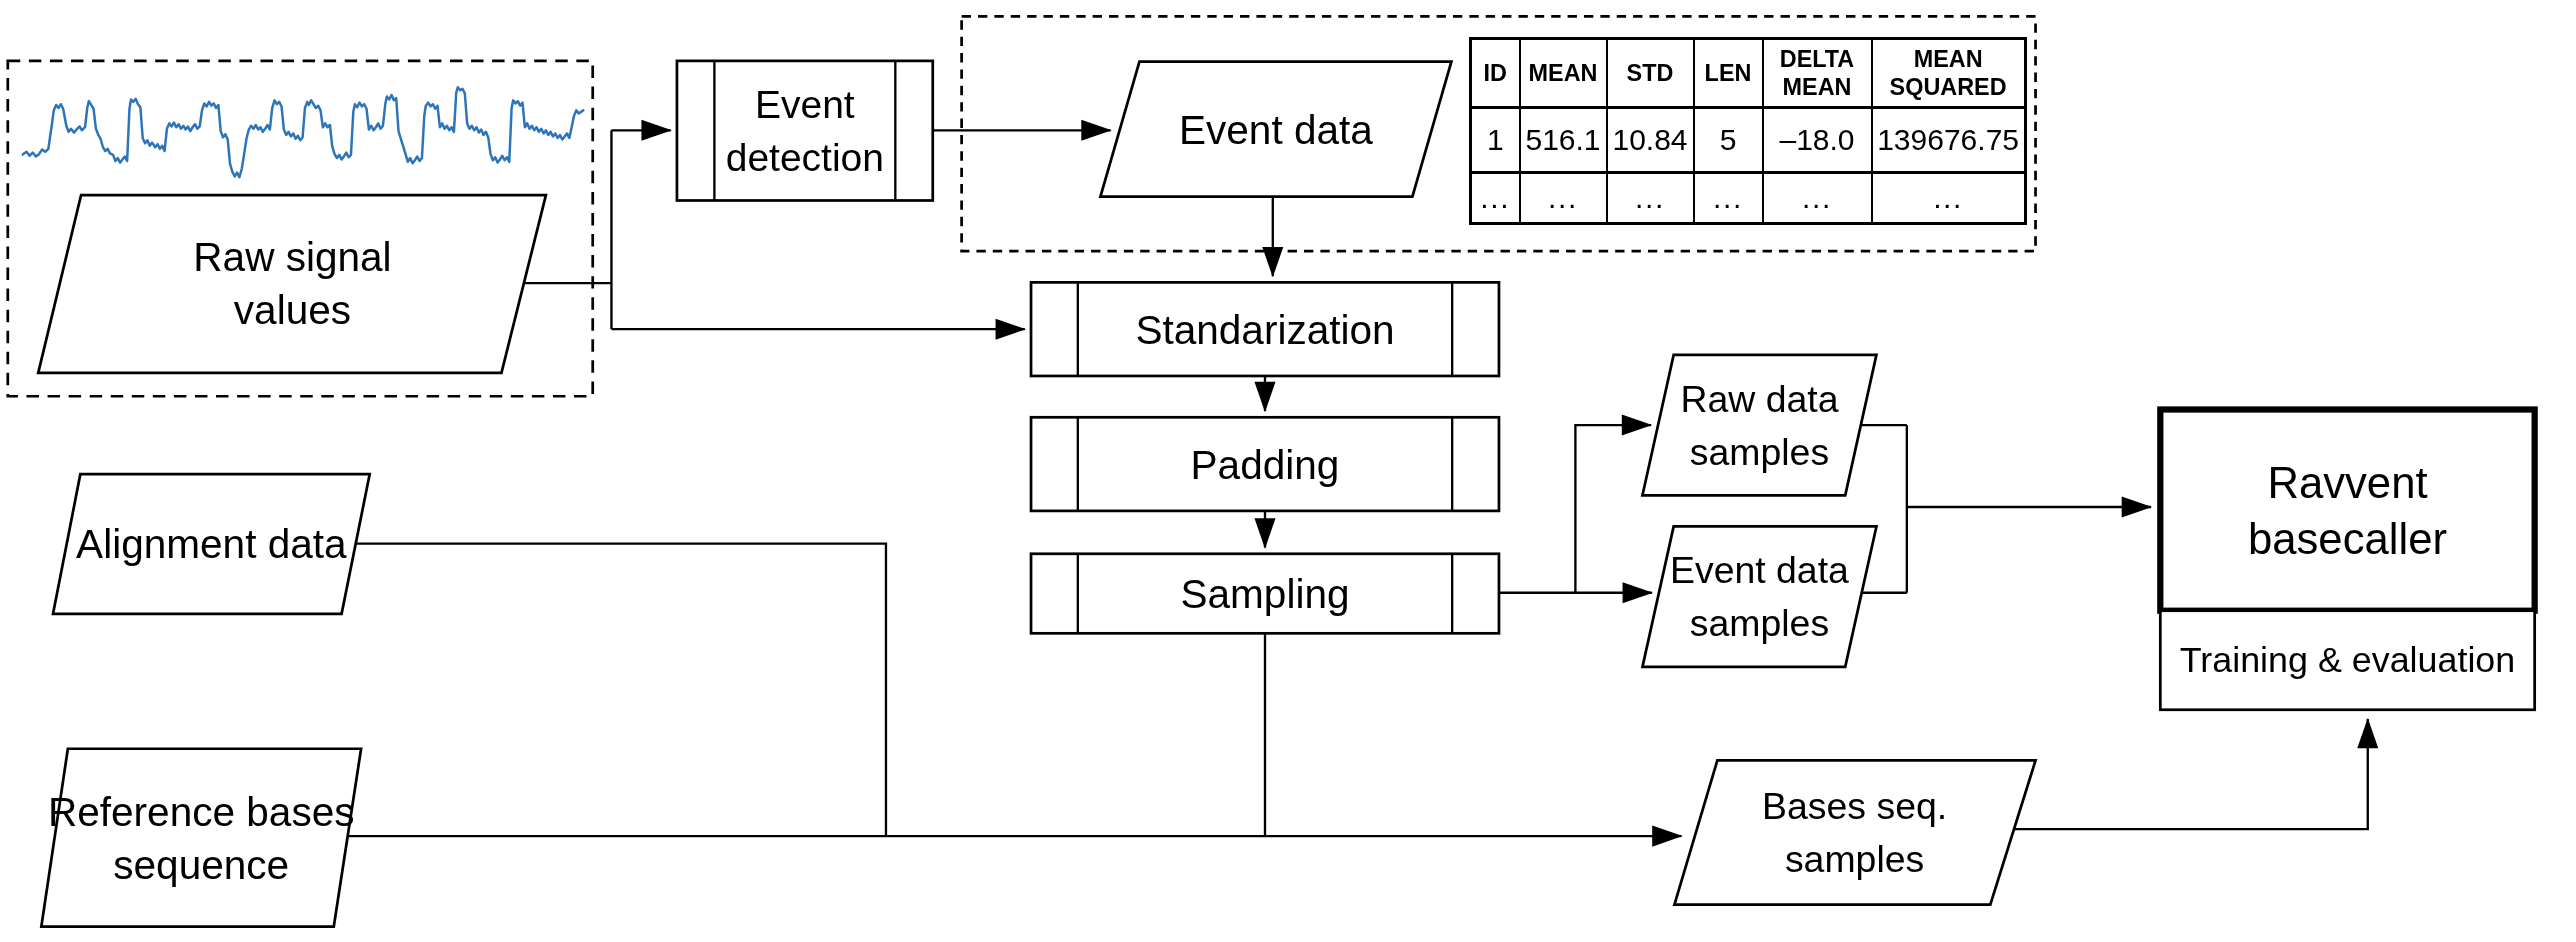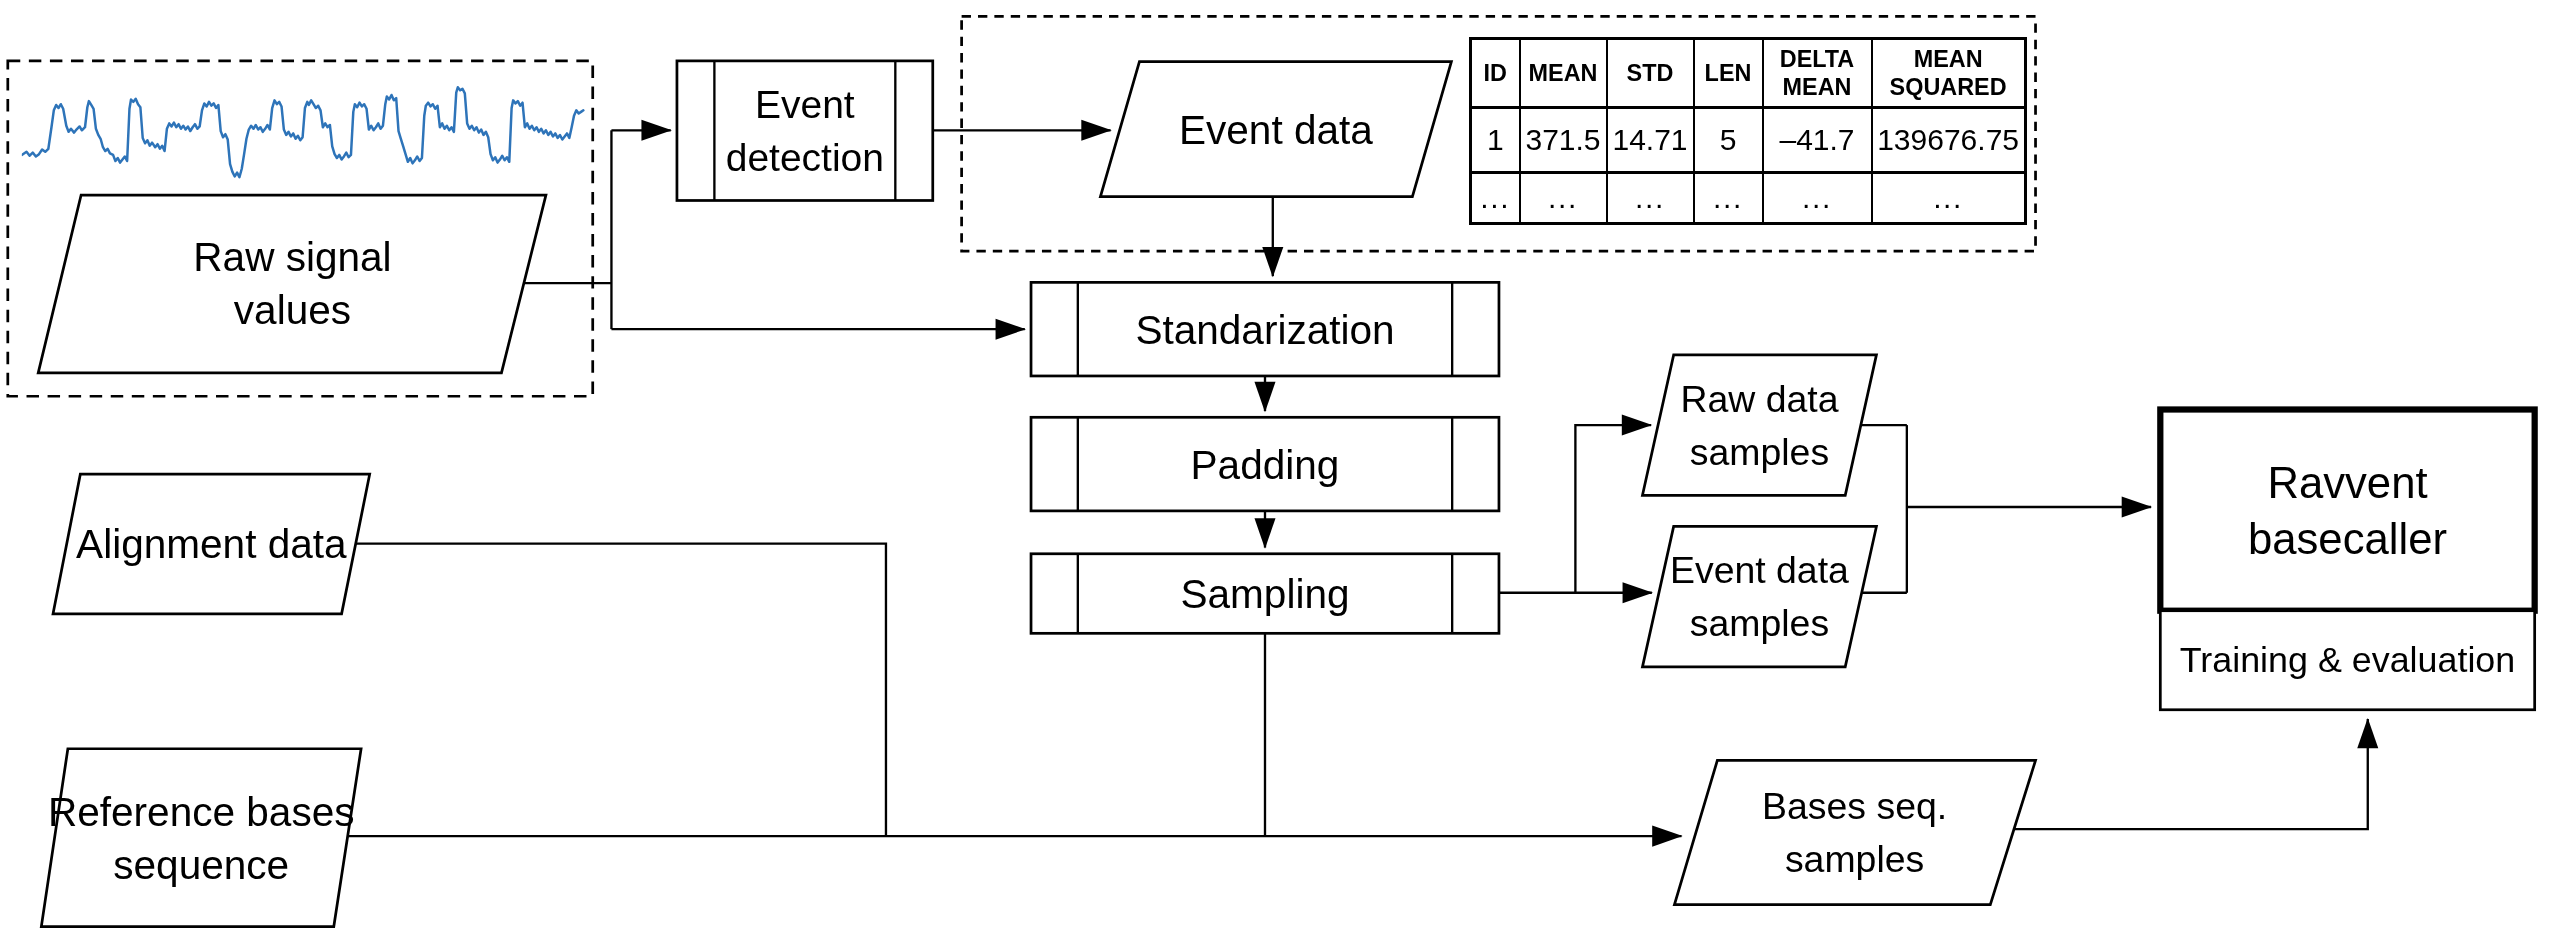--- a/index.html
+++ b/index.html
@@ -155,24 +155,24 @@
             <div>DELTA</div>
             <div>MEAN</div>
           </th>
     <th>
             <div>MEAN</div>
             <div>SQUARED</div>
           </th>
   </tr>
   <tr class="r1">
     <td>1</td>
-    <td>371.5</td>
-    <td>14.71</td>
+    <td>516.1</td>
+    <td>10.84</td>
     <td>5</td>
-    <td>–41.7</td>
+    <td>–18.0</td>
     <td>139676.75</td>
   </tr>
   <tr class="r2">
     <td>...</td>
     <td>...</td>
     <td>...</td>
     <td>...</td>
     <td>...</td>
     <td>...</td>
   </tr>

